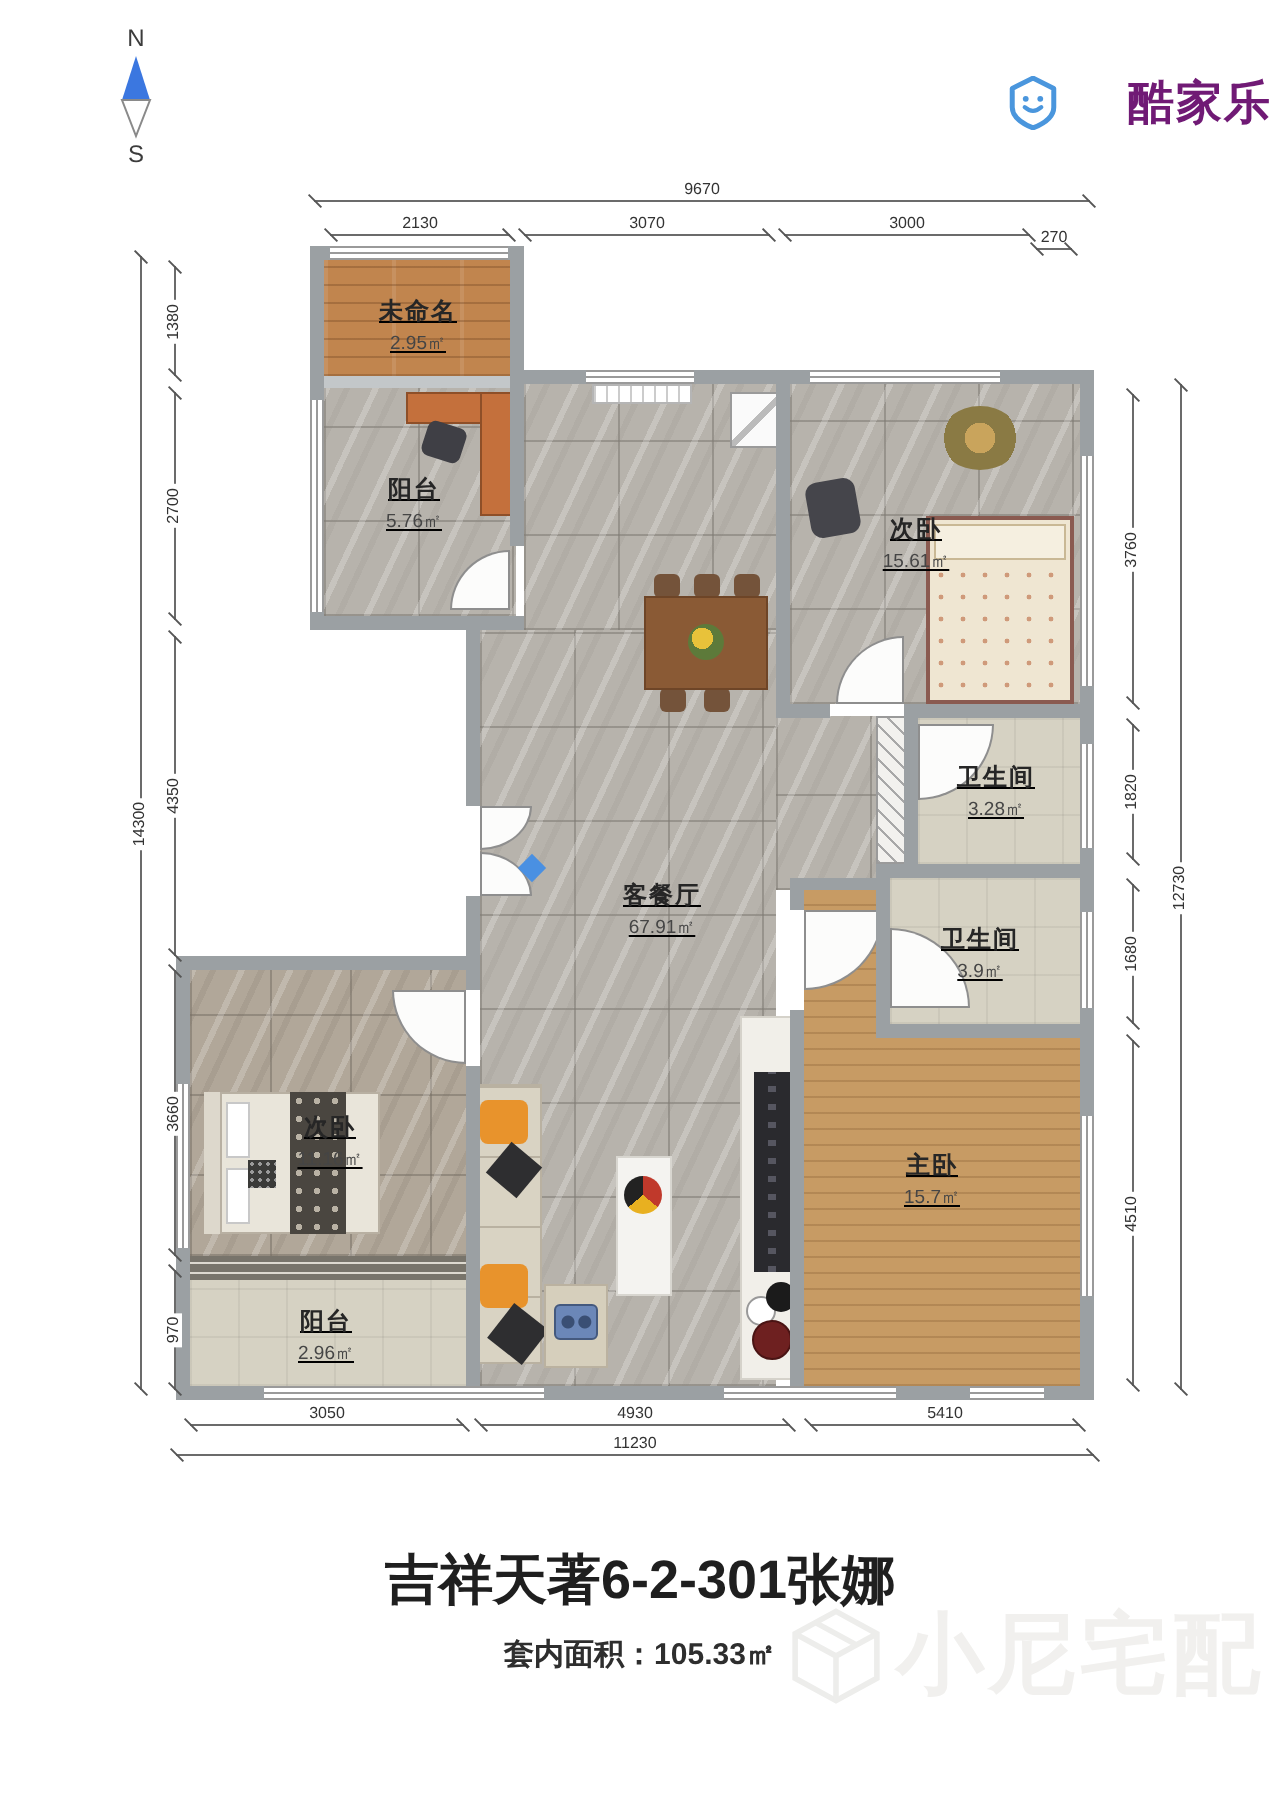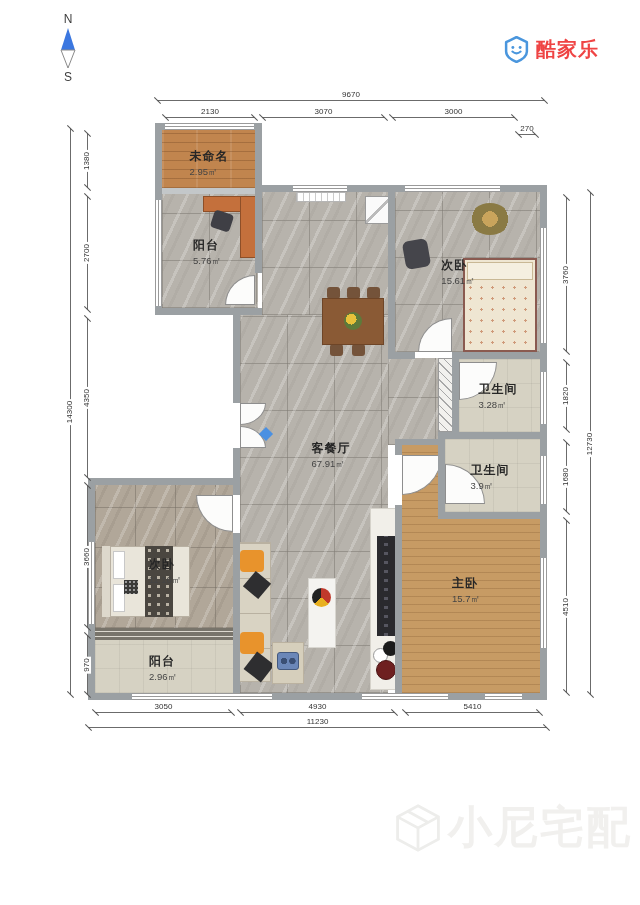--- a/index.html
+++ b/index.html
@@ -30,37 +30,37 @@
   .win-v{position:absolute;width:7px;z-index:12;border-left:1px solid #9a9a9a;border-right:1px solid #9a9a9a;
          background:linear-gradient(90deg,#fff 0 2px,#9a9a9a 2px 3px,#fff 3px 5px);box-sizing:border-box;}
   .slide-band{position:absolute;z-index:11;background:#78746b;
          background-image:linear-gradient(#78746b 0 3px,#ddd9d0 3px 4px,#78746b 4px 8px,#ddd9d0 8px 9px,#78746b 9px 12px);}
   .duct{position:absolute;z-index:6;background:repeating-linear-gradient(45deg,#a8a8a8 0 1px,#f2f1ee 1px 6px);border:1px solid #9a9a9a;box-sizing:border-box;}
   
   .arc{position:absolute;background:#fcfcfb;border:1px solid #8e8e8e;z-index:7;box-sizing:border-box;}
   
   .furn{position:absolute;z-index:6;box-sizing:border-box;}
   
-  .room-label{position:absolute;transform:translate(-50%,-50%);z-index:30;}
+  .room-label{position:absolute;transform:translate(-50%,-50%);text-align:center;z-index:30;text-decoration:underline;}
   .room-label .rn{font-size:12px;font-weight:bold;color:#262626;letter-spacing:1px;white-space:nowrap;}
   .room-label .ra{font-size:9.5px;color:#454545;margin-top:1px;white-space:nowrap;}
   
   .dim-h{position:absolute;height:1px;background:#6b6b6b;z-index:40;}
   .dim-h::before,.dim-h::after{content:"";position:absolute;width:9px;height:1px;background:#555;top:0;transform:rotate(45deg);}
   .dim-h::before{left:-4px;}.dim-h::after{right:-4px;}
   .dim-h .lbl{position:absolute;left:50%;bottom:2px;transform:translateX(-50%);font-size:8px;color:#333;line-height:1;white-space:nowrap;background:#fff;padding:0 2px;}
   .dim-v{position:absolute;width:1px;background:#6b6b6b;z-index:40;}
   .dim-v::before,.dim-v::after{content:"";position:absolute;width:9px;height:1px;background:#555;left:-4px;transform:rotate(45deg);}
   .dim-v::before{top:0;}.dim-v::after{bottom:0;}
   .dim-v .lbl{position:absolute;top:50%;left:0;transform:translate(-50%,-50%) rotate(-90deg);font-size:8px;color:#333;line-height:1;white-space:nowrap;background:#fff;padding:0 2px;}
   
   .compass{position:absolute;left:50px;top:12px;width:36px;text-align:center;z-index:50;}
   .compass .cn{font-size:12px;color:#3c3c3c;}
   .brand{position:absolute;left:503px;top:36px;display:flex;align-items:center;gap:6px;z-index:50;}
-  .brand .bt{font-size:20px;color:#ef4444;font-weight:600;letter-spacing:1px;}
+  .brand .bt{font-size:23px;color:#701a75;font-weight:600;letter-spacing:1px;margin-left:28px;}
   .wm{position:absolute;left:392px;top:798px;display:flex;align-items:center;gap:4px;z-index:3;}
   .wm .wt{font-size:44px;font-weight:bold;color:#f1f0ee;letter-spacing:2px;white-space:nowrap;}
   .title{position:absolute;left:0;top:772px;width:640px;text-align:center;font-size:27px;font-weight:bold;color:#1f1f1f;z-index:5;}
   .subtitle{position:absolute;left:0;top:818px;width:640px;text-align:center;font-size:15px;font-weight:600;color:#2e2e2e;z-index:5;}
 </style>
 </head>
 <body>
 
 <div id="page">
 
@@ -233,21 +233,21 @@
     </div>
   <div class="dim-h" style="left:165px;top:117px;width:90px">
       <span class="lbl">2130</span>
     </div>
   <div class="dim-h" style="left:262px;top:117px;width:123px">
       <span class="lbl">3070</span>
     </div>
   <div class="dim-h" style="left:392px;top:117px;width:123px">
       <span class="lbl">3000</span>
     </div>
-  <div class="dim-h" style="left:518px;top:134px;width:18px">
+  <div class="dim-h" style="left:518px;top:124px;width:18px">
       <span class="lbl">270</span>
     </div>
 
   <div class="dim-v" style="left:70px;top:128px;height:567px">
       <span class="lbl">14300</span>
     </div>
   <div class="dim-v" style="left:87px;top:133px;height:55px">
       <span class="lbl">1380</span>
     </div>
   <div class="dim-v" style="left:87px;top:196px;height:114px">
@@ -292,14 +292,16 @@
       <span class="lbl">11230</span>
     </div>
 
   <div class="wm">
     <svg width="52" height="52" viewBox="0 0 56 56" fill="none" stroke="#ededeb" stroke-width="3">
       <path d="M28 4 L50 16 V40 L28 52 L6 40 V16 Z"></path>
       <path d="M6 16 L28 28 L50 16 M28 28 V52 M17 10 L39 22"></path>
     </svg>
     <span class="wt">小尼宅配</span>
   </div>
+  <div class="title">吉祥天著6-2-301张娜</div>
+  <div class="subtitle">套内面积：105.33㎡</div>
 
 </div>
 
 </body></html>

